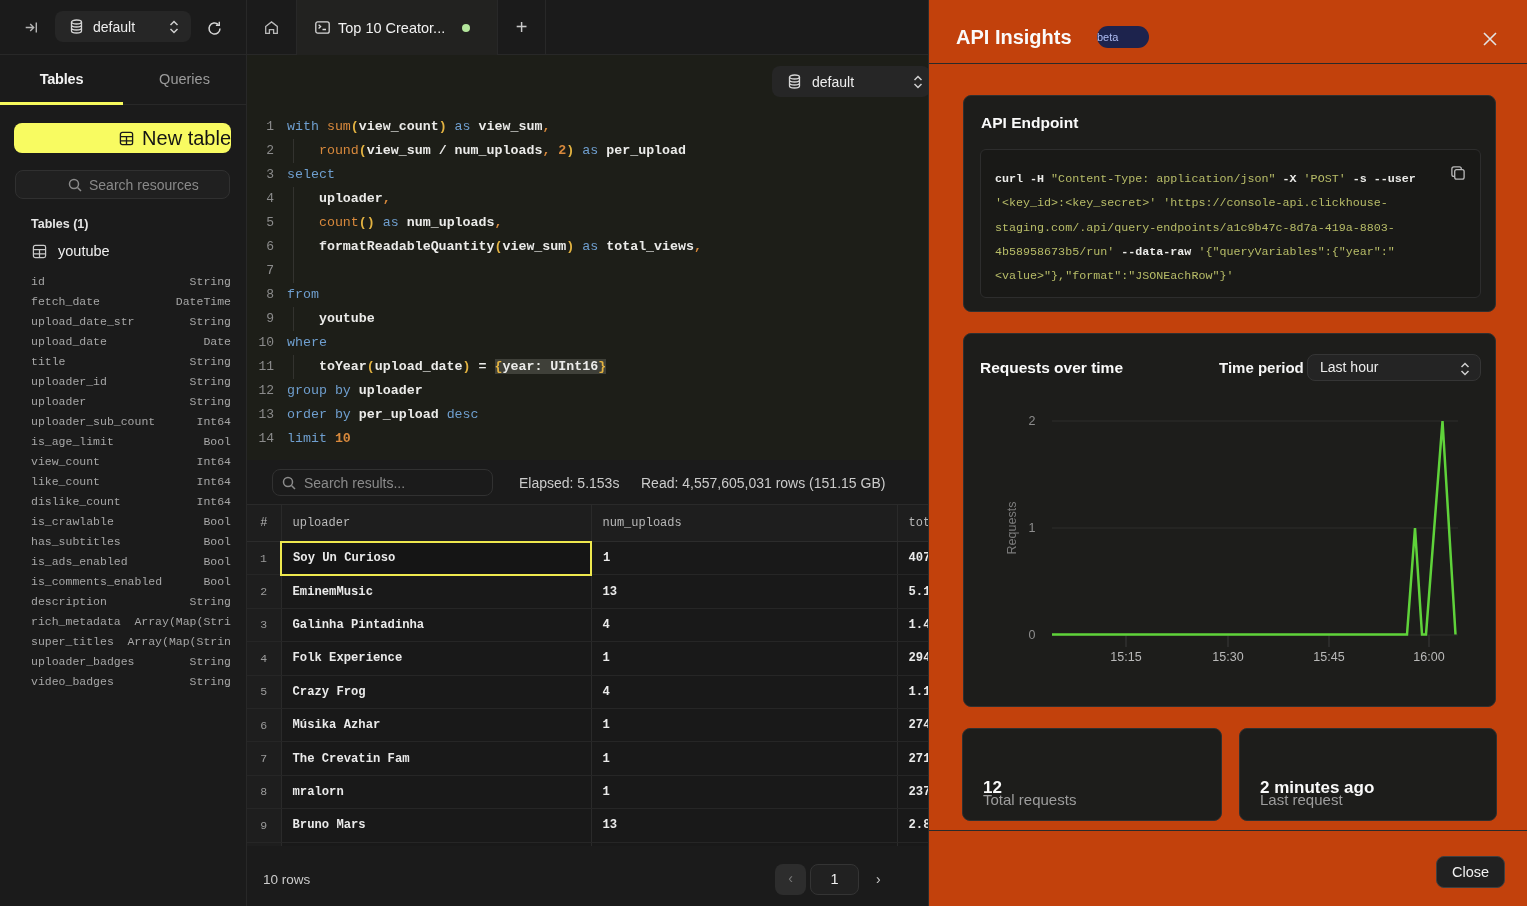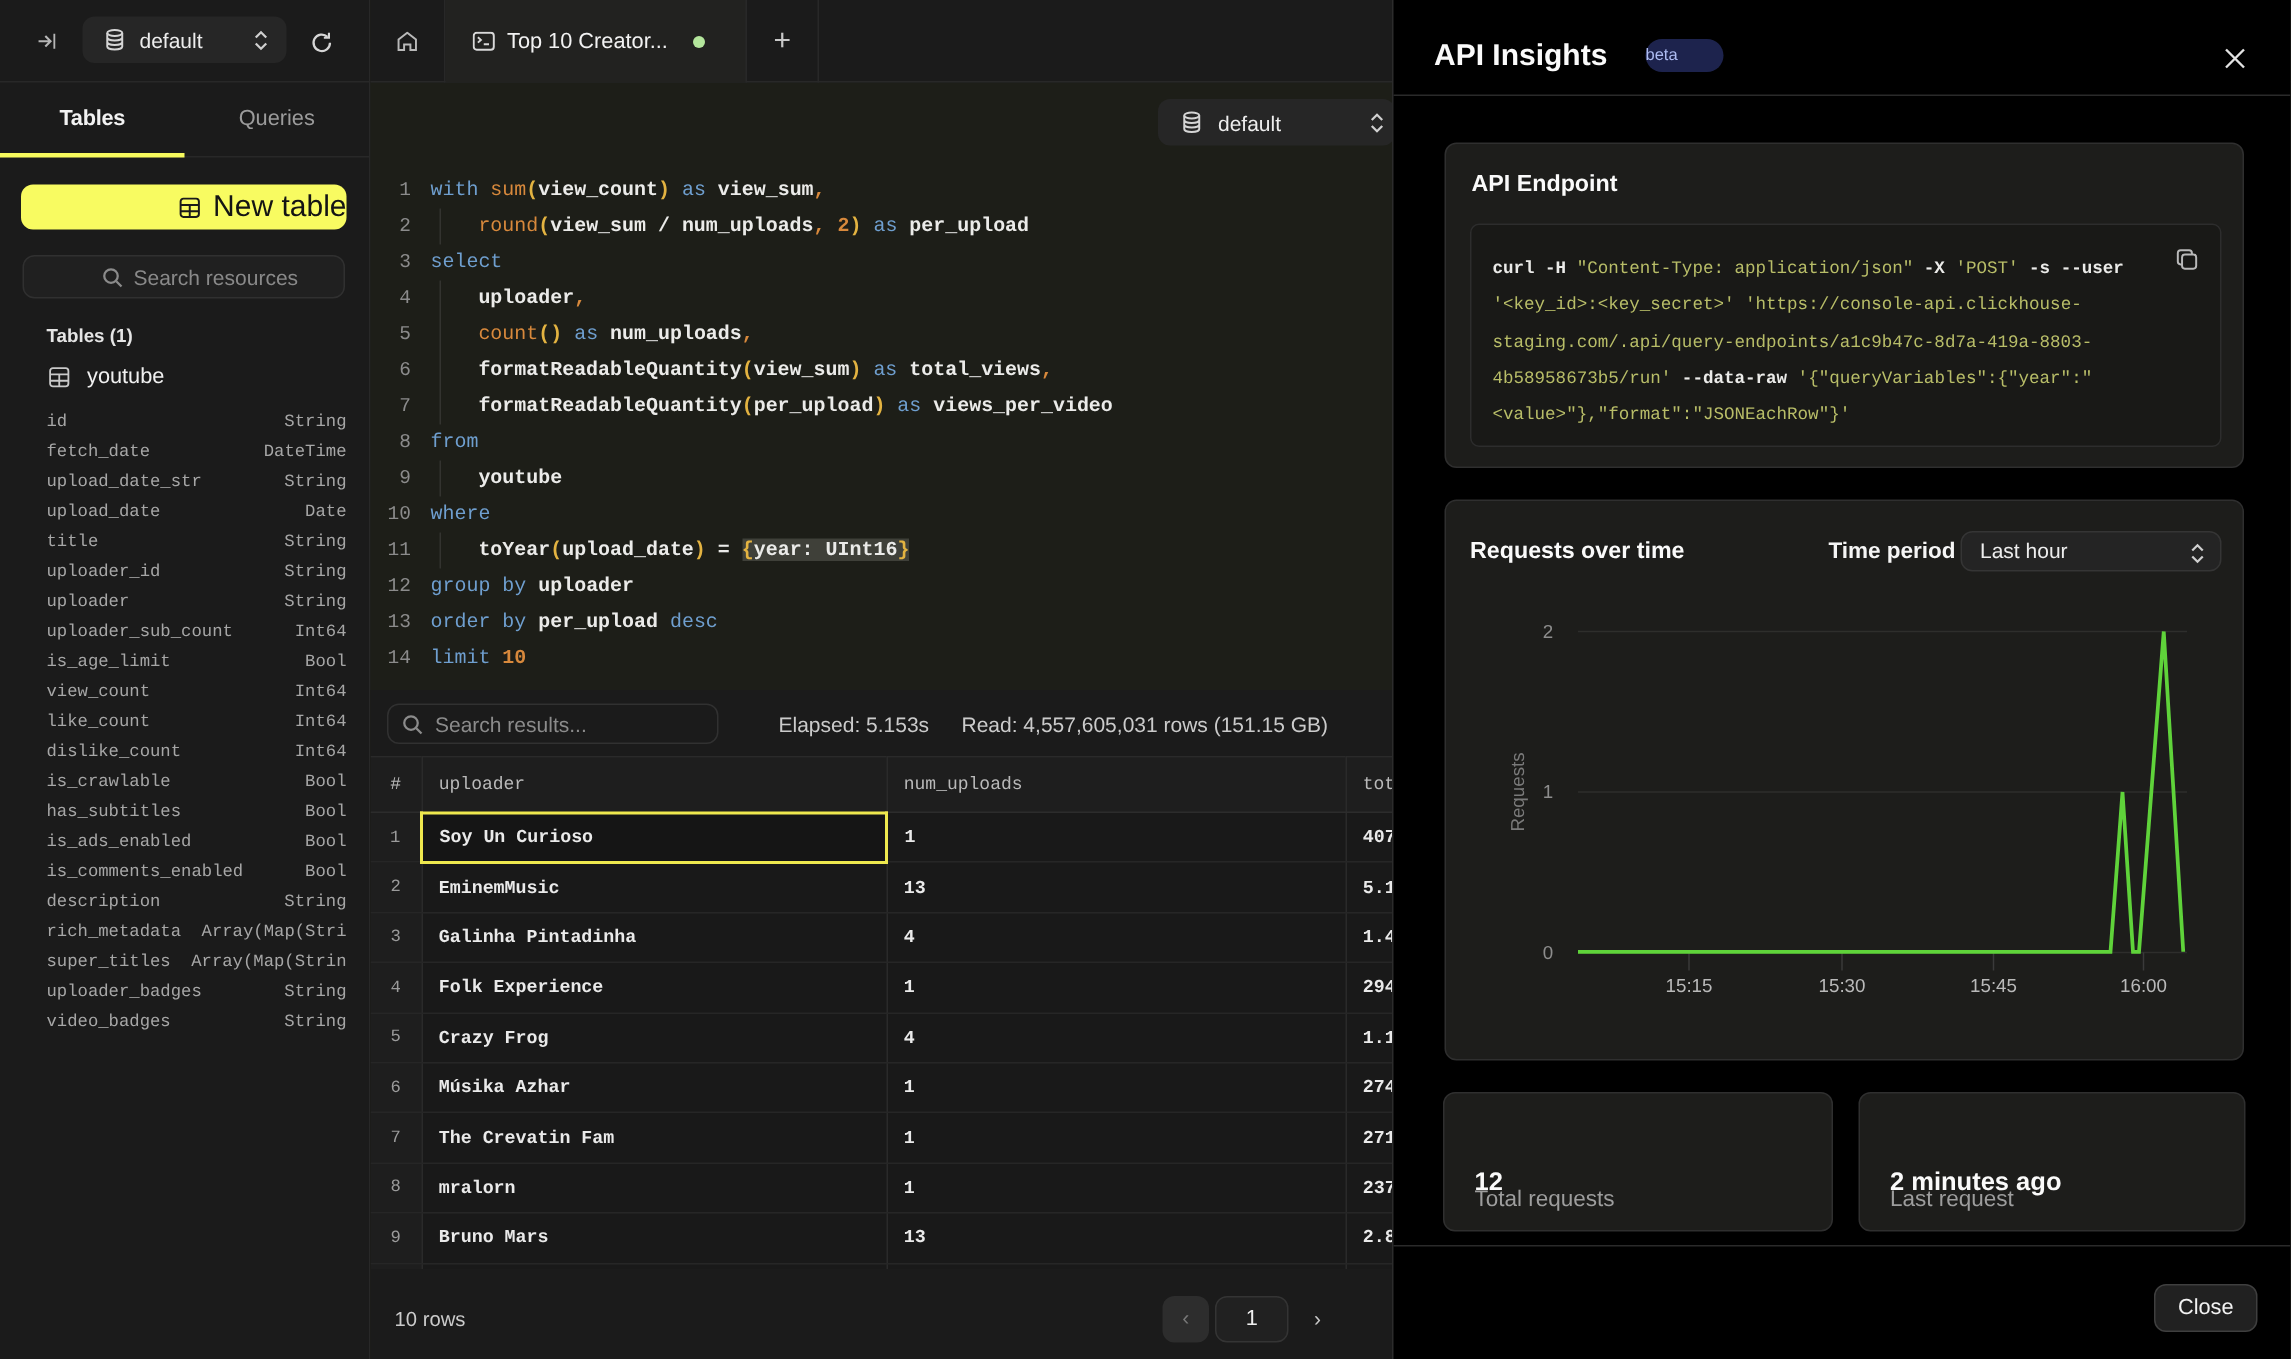--- a/index.html
+++ b/index.html
@@ -42,39 +42,39 @@
 #editor .cl { position:absolute; left:40px; height:24px; line-height:24px; white-space:pre; font-weight:bold; color:#ebebe9; }
 .k { color:#6f9fcf; font-weight:normal; }
 .f { color:#d8893c; font-weight:normal; }
 .p { color:#e3b341; }
 .o { color:#d8893c; }
 .hl { background:#3f4039; }
 .guide { position:absolute; width:1px; background:#33332f; left:46px; }
 
 
 #results { position:absolute; left:0; top:460px; width:100%; height:446px; background:#1b1b1b; }
-#rsearch { position:absolute; left:11px; top:9px; width:221px; height:27px; background:#1b1b1b; border:1px solid #313131; border-radius:8px; display:flex; align-items:center;text-align:right; }
+#rsearch { position:absolute; left:25px; top:9px; width:221px; height:27px; background:#1b1b1b; border:1px solid #313131; border-radius:8px; display:flex; align-items:center;text-align:right; }
 #rsearch .ph { color:#8b8b8b; font-size:14px; margin-left:8px; }
 #elapsed { position:absolute; left:272px; top:15px; font-size:14px; color:#cbcbcb; }
 #read { position:absolute; left:394px; top:15px; font-size:14px; color:#cbcbcb; }
 #rtable { position:absolute; left:0; top:44px; width:100%; height:342px; overflow:hidden; font-family:"Liberation Mono", monospace; }
 #rtable table { border-collapse:collapse; border-top:1px solid #2a2a2a; table-layout:fixed; width:1280px; }
 #rtable th, #rtable td { border-right:1px solid #2a2a2a; border-bottom:1px solid #262626; overflow:hidden; white-space:nowrap; }
 #rtable th { background:#1e1e1e; height:37px; font-weight:normal; color:#b9b9b9; font-size:12px; text-align:left; padding:0 0 0 11px; border-bottom:1px solid #2c2c2c;}
 #rtable td { background:#191919; height:33.4px; color:#eaeaea; font-size:12.2px; font-weight:bold; padding:0 0 0 11px; }
 #rtable td.num { background:#1e1e1e; color:#9b9b9b; font-weight:normal; font-size:11.5px; text-align:center; padding:0; }
 #rtable th.num { text-align:center; padding:0; }
 #rtable td.sel { border:2px solid #eee84e; background:#151515; }
 #rfoot-rows { position:absolute; left:16px; top:412px; font-size:13.5px; color:#cbcbcb; }
 #pg-prev { position:absolute; left:528px; top:404px; width:31px; height:31px; background:#2d2d2d; border-radius:8px; color:#787878; text-align:center; line-height:29px; font-size:14px; }
 #pg-one { position:absolute; left:563px; top:404px; width:49px; height:31px; background:#212121; border:1px solid #343434; border-radius:8px; color:#f0f0f0; text-align:center; line-height:29px; font-size:14.5px; }
 #pg-next { position:absolute; left:629px; top:404px; color:#c9c9c9; font-size:14px; line-height:31px; }
 
 
-#panel { position:absolute; left:928px; top:0; width:599px; height:906px; background:#000000; border-left:1px solid #2c2c2c; }
+#panel { position:absolute; left:928px; top:0; width:599px; height:906px; background:#c2410c; border-left:1px solid #2c2c2c; }
 #p-head { position:absolute; left:0; top:0; width:100%; height:64px; border-bottom:1px solid #2a2a2a; }
 #p-title { position:absolute; left:27px; top:26px; font-size:20px; font-weight:bold; color:#fafafa; }
 #p-beta { position:absolute; left:168px; top:26px; width:52px; height:22px; background:#1d234d; border-radius:11px; color:#aebcf2; font-size:11px; text-align:left; line-height:22px; }
 .card { position:absolute; background:#1d1d1b; border:1px solid #2f2f2f; border-radius:8px; }
 #card-ep { left:34px; top:95px; width:533px; height:217px; }
 #card-ep h3 { position:absolute; left:17px; top:18px; font-size:15.5px; color:#fafafa; }
 #codeblock { position:absolute; left:16px; top:53px; width:501px; height:149px; background:#191917; border:1px solid #2d2d2d; border-radius:6px; }
 #codeblock .cline { position:absolute; left:14px; height:24.3px; line-height:24.3px; font-family:"Liberation Mono", monospace; font-size:11.7px; font-weight:bold; color:#ebebe9; white-space:pre; }
 .str { color:#b8bd68; font-weight:normal; }
 
@@ -247,21 +247,20 @@
       <div class="cl" style="top:29px">    <span class="f">round</span><span class="p">(</span>view_sum / num_uploads<span class="o">,</span> <span class="o">2</span><span class="p">)</span> <span class="k">as</span> per_upload</div>
       <div class="ln" style="top:53px">3</div>
       <div class="cl" style="top:53px"><span class="k">select</span></div>
       <div class="ln" style="top:77px">4</div>
       <div class="cl" style="top:77px">    uploader<span class="o">,</span></div>
       <div class="ln" style="top:101px">5</div>
       <div class="cl" style="top:101px">    <span class="f">count</span><span class="p">()</span> <span class="k">as</span> num_uploads<span class="o">,</span></div>
       <div class="ln" style="top:125px">6</div>
       <div class="cl" style="top:125px">    formatReadableQuantity<span class="p">(</span>view_sum<span class="p">)</span> <span class="k">as</span> total_views<span class="o">,</span></div>
       <div class="ln" style="top:149px">7</div>
-      <div class="cl" style="top:149px">    formatReadableQuantity<span class="p">(</span>per_upload<span class="p">)</span> <span class="k">as</span> views_per_video</div>
       <div class="ln" style="top:173px">8</div>
       <div class="cl" style="top:173px"><span class="k">from</span></div>
       <div class="ln" style="top:197px">9</div>
       <div class="cl" style="top:197px">    youtube</div>
       <div class="ln" style="top:221px">10</div>
       <div class="cl" style="top:221px"><span class="k">where</span></div>
       <div class="ln" style="top:245px">11</div>
       <div class="cl" style="top:245px">    toYear<span class="p">(</span>upload_date<span class="p">)</span> = <span class="hl"><span class="p">{</span>year: UInt16<span class="p">}</span></span></div>
       <div class="ln" style="top:269px">12</div>
       <div class="cl" style="top:269px"><span class="k">group</span> <span class="k">by</span> uploader</div>

